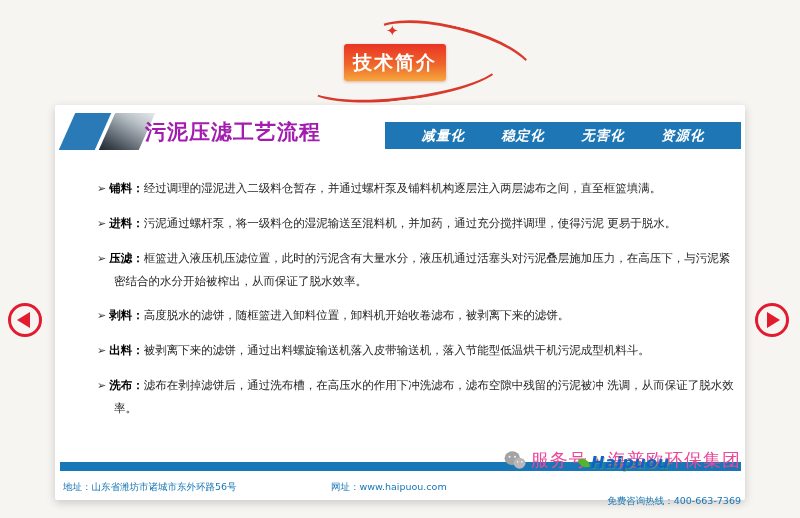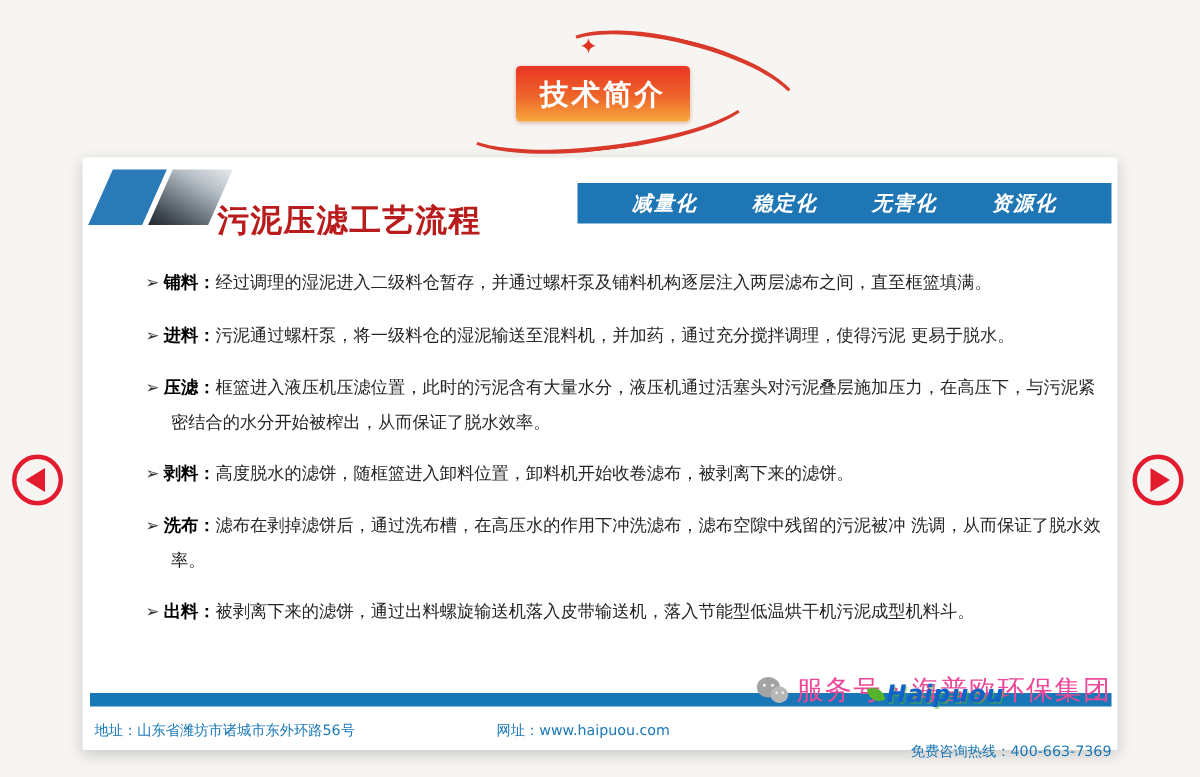--- a/index.html
+++ b/index.html
@@ -5,37 +5,37 @@
   * { margin:0; padding:0; box-sizing:border-box; }
   html,body { width:800px; height:518px; overflow:hidden; }
   body { font-family:"DejaVu Sans", sans-serif; }
   .page { position:relative; width:800px; height:518px; background:#f6f5f2; }
 
   
   .swoosh { position:absolute; border:2px solid transparent; border-radius:50%; }
   .swoosh-top { left:368px; top:26px; width:168px; height:58px; border-top:3px solid #d93a2c; transform:rotate(14deg); }
   .swoosh-bottom { left:306px; top:50px; width:196px; height:50px; border-bottom:3px solid #d93a2c; transform:rotate(-7deg); }
   .sparkle { position:absolute; left:386px; top:24px; color:#e23327; font-size:15px; line-height:15px; }
-  .banner { position:absolute; left:344px; top:44px; width:116px; height:37px;
+  .banner { position:absolute; left:344px; top:44px; width:102px; height:37px;
             background:linear-gradient(180deg,#e93425 0%,#ee6529 55%,#f6a83e 100%);
             border-radius:3px; display:flex; align-items:center; justify-content:center;
             box-shadow:0 1px 3px rgba(180,40,20,.35); }
   .banner span { color:#fff; font-size:19px; font-weight:bold; letter-spacing:2px; }
 
   
   .slide { position:absolute; left:55px; top:105px; width:690px; height:395px;
            background:#ffffff; box-shadow:0 3px 10px rgba(0,0,0,.18); border-radius:2px; }
 
   
   .deco { position:absolute; transform:skewX(-24deg); }
   .deco-blue { left:12px; top:8px; width:36px; height:37px; background:#2a7ab8; }
   .deco-photo { left:52px; top:8px; width:40px; height:37px;
                 background:linear-gradient(205deg,#e8eaec 0%,#b7bfc6 30%,#7d868e 55%,#39414a 85%,#23282e 100%); }
   .slide-title { position:absolute; left:90px; top:13px; font-size:21px; font-weight:bold;
-                 color:#b91c1c; letter-spacing:1px;margin-top:15px; }
+                 color:#a21caf; letter-spacing:1px; }
   .tab-bar { position:absolute; left:330px; top:17px; width:356px; height:27px;
              background:#1e76b4; display:flex; align-items:center; justify-content:space-evenly; }
   .tab { color:#ffffff; font-size:13.5px; font-weight:bold; font-style:italic;
          font-family:"DejaVu Serif", serif; letter-spacing:1px; cursor:pointer; }
 
   
   .bullets { position:absolute; left:42px; top:72px; width:638px; font-size:11.5px;
              line-height:22px; color:#262626; }
   .bullet { padding-left:17px; text-indent:-17px; margin-bottom:12px; }
   .bullet .marker { color:#333; margin-right:3px; font-size:11px; }
@@ -99,24 +99,24 @@
       <div class="bullet">
         <span class="marker">➢</span><b>进料：</b><span>污泥通过螺杆泵，将一级料仓的湿泥输送至混料机，并加药，通过充分搅拌调理，使得污泥 更易于脱水。</span>
       </div>
       <div class="bullet">
         <span class="marker">➢</span><b>压滤：</b><span>框篮进入液压机压滤位置，此时的污泥含有大量水分，液压机通过活塞头对污泥叠层施加压力，在高压下，与污泥紧密结合的水分开始被榨出，从而保证了脱水效率。</span>
       </div>
       <div class="bullet">
         <span class="marker">➢</span><b>剥料：</b><span>高度脱水的滤饼，随框篮进入卸料位置，卸料机开始收卷滤布，被剥离下来的滤饼。</span>
       </div>
       <div class="bullet">
-        <span class="marker">➢</span><b>洗布：</b><span>滤布在剥掉滤饼后，通过洗布槽，在高压水的作用下冲洗滤布，滤布空隙中残留的污泥被冲 洗调，从而保证了脱水效率。</span>
+        <span class="marker">➢</span><b>出料：</b><span>被剥离下来的滤饼，通过出料螺旋输送机落入皮带输送机，落入节能型低温烘干机污泥成型机料斗。</span>
       </div>
       <div class="bullet">
-        <span class="marker">➢</span><b>出料：</b><span>被剥离下来的滤饼，通过出料螺旋输送机落入皮带输送机，落入节能型低温烘干机污泥成型机料斗。</span>
+        <span class="marker">➢</span><b>洗布：</b><span>滤布在剥掉滤饼后，通过洗布槽，在高压水的作用下冲洗滤布，滤布空隙中残留的污泥被冲 洗调，从而保证了脱水效率。</span>
       </div>
     </div>
 
     <div class="footer-bar"></div>
 
     <div class="watermark">
       <svg width="22" height="20" viewBox="0 0 24 22">
         <ellipse cx="9" cy="9" rx="8.5" ry="7.5" fill="#a3a3a3"></ellipse>
         <circle cx="6" cy="7.5" r="1.1" fill="#f6f5f2"></circle>
         <circle cx="12" cy="7.5" r="1.1" fill="#f6f5f2"></circle>

